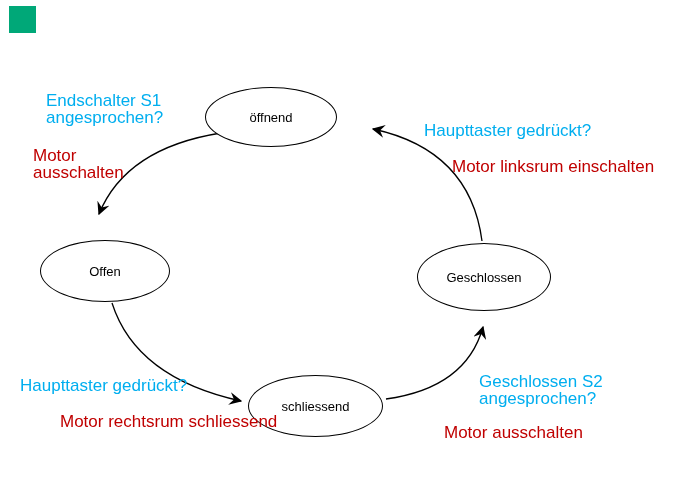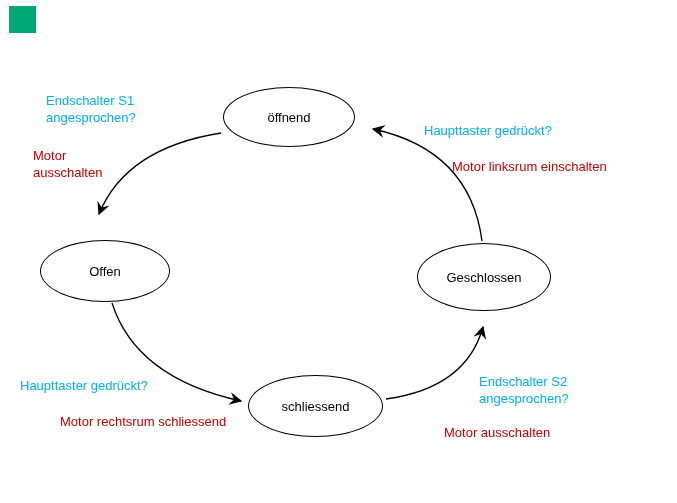--- a/index.html
+++ b/index.html
@@ -37,21 +37,21 @@
     background: #ffffff;
     display: flex;
     align-items: center;
     justify-content: center;
     font-size: 13px;
     color: #000000;
     box-sizing: border-box;
   }
   .lbl {
     position: absolute;
-    font-size: 13px;
+    font-size: 17px;
     line-height: 17px;
     white-space: pre-line;
   }
   .cond { color: #00AEEF; }
   .act  { color: #C00000; }
 </style>
 </head>
 <body>
 
 <div class="canvas">
@@ -63,21 +63,21 @@
       <marker id="arrowhead" viewBox="0 0 10 10" refX="9" refY="5" markerWidth="10" markerHeight="10" orient="auto">
         <path d="M0,0 L10,5 L0,10 L3.5,5 z" fill="#000000"></path>
       </marker>
     </defs>
     <path d="M 221 133 Q 126 148 99 214" fill="none" stroke="#000000" stroke-width="1.3" marker-end="url(#arrowhead)"></path>
     <path d="M 112 303 Q 136 378 241 401" fill="none" stroke="#000000" stroke-width="1.3" marker-end="url(#arrowhead)"></path>
     <path d="M 386 399 Q 466 388 483 327" fill="none" stroke="#000000" stroke-width="1.3" marker-end="url(#arrowhead)"></path>
     <path d="M 482 241 Q 470 150 373 129" fill="none" stroke="#000000" stroke-width="1.3" marker-end="url(#arrowhead)"></path>
   </svg>
 
-  <div class="state" style="left:223px; top:87px; width:132px; height:60px;">
+  <div class="state" style="left:205px; top:87px; width:132px; height:60px;">
     <span>öffnend</span>
   </div>
 
   <div class="state" style="left:40px; top:240px; width:130px; height:62px;">
     <span>Offen</span>
   </div>
 
   <div class="state" style="left:248px; top:375px; width:135px; height:62px;">
     <span>schliessend</span>
   </div>
@@ -90,17 +90,17 @@
 angesprochen?</div>
   <div class="lbl act" style="left:33px; top:147px;">Motor
 ausschalten</div>
 
   <div class="lbl cond" style="left:424px; top:122px;">Haupttaster gedrückt?</div>
   <div class="lbl act" style="left:452px; top:152px;margin-top:6px;">Motor linksrum einschalten</div>
 
   <div class="lbl cond" style="left:20px; top:377px;">Haupttaster gedrückt?</div>
   <div class="lbl act" style="left:60px; top:413px;">Motor rechtsrum schliessend</div>
 
-  <div class="lbl cond" style="left:479px; top:373px;">Endschalter S2
+  <div class="lbl cond" style="left:479px; top:373px;">Geschlossen S2
 angesprochen?</div>
   <div class="lbl act" style="left:444px; top:424px;">Motor ausschalten</div>
 
 </div>
 
 </body></html>

